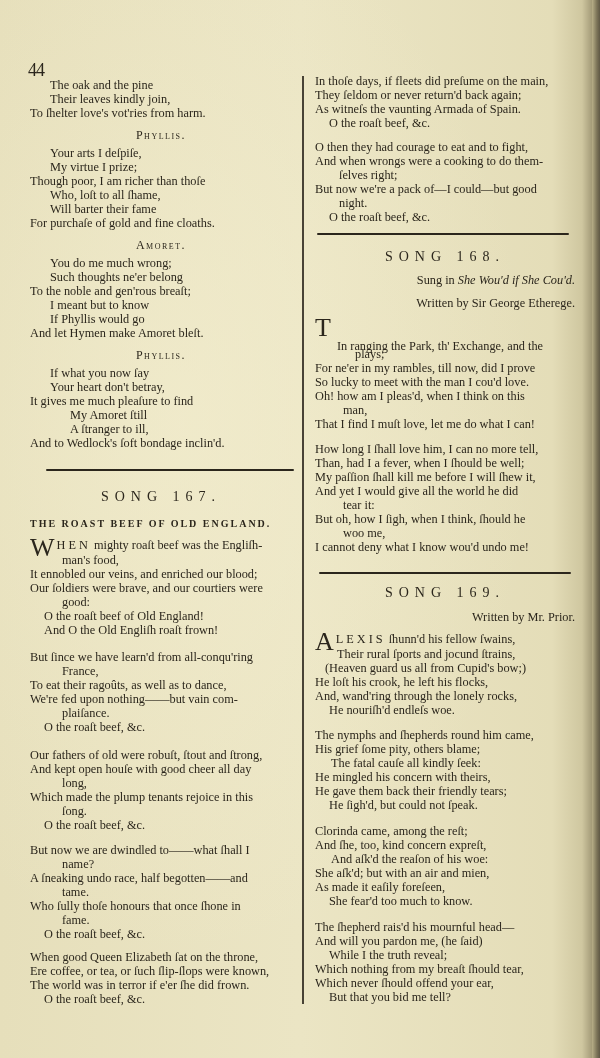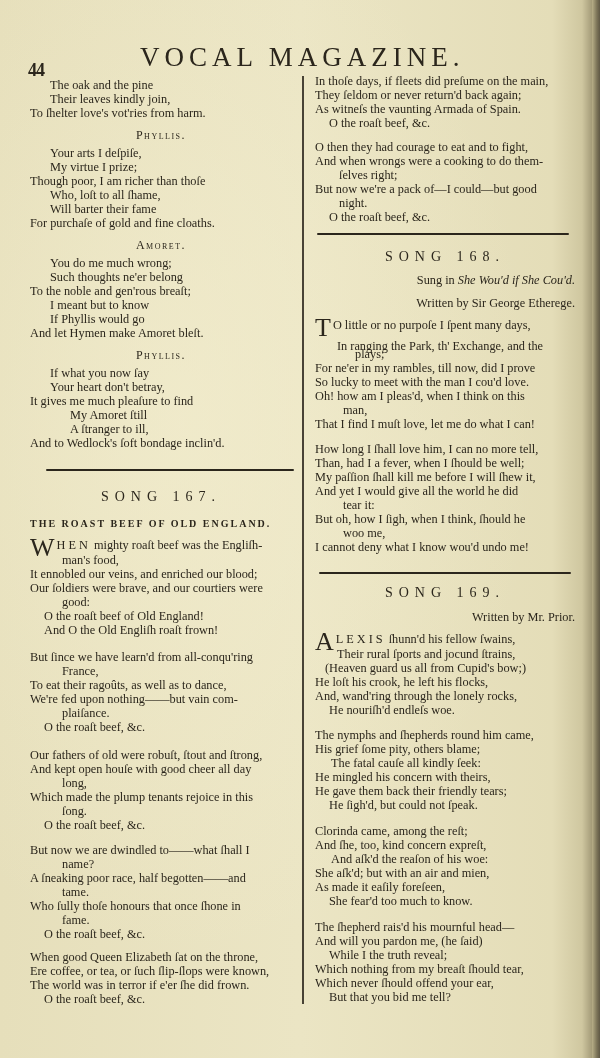--- a/index.html
+++ b/index.html
@@ -13,21 +13,21 @@
     position: absolute; left: 0; top: 0; width: 600px; height: 1058px;
     background:
       radial-gradient(ellipse at 30% 40%, rgba(245,240,210,0.55), rgba(0,0,0,0) 60%),
       linear-gradient(90deg, #e6dfbb 0%, #ebe5c4 50%, #e4ddb8 92%, #cfc7a0 97%, #9b9270 99%, #6e6650 100%);
   }
   .binding {
     position: absolute; right: 0; top: 0; width: 8px; height: 1058px;
     background: linear-gradient(90deg, #b8af88, #7d7559 60%, #5e5744);
   }
   .header { position: absolute; top: 40px; left: 0; width: 600px; height: 34px; }
-  .page-num { position: absolute; left: 28px; top: 20px; font-size: 18px; font-weight: bold; letter-spacing: -1px; }
+  .page-num { position: absolute; left: 28px; top: 20px; font-size: 18px; font-weight: normal; letter-spacing: -1px; }
   .running-title { position: absolute; left: 140px; top: 2px; font-size: 27px; letter-spacing: 5px; }
 
   .col-rule {
     position: absolute; left: 302px; top: 76px; width: 2px; height: 928px;
     background: #2b261c; opacity: 0.85;
   }
   .col { position: absolute; top: 0; }
   .col-left { left: 30px; width: 262px; }
   .col-right { left: 315px; width: 260px; }
 
@@ -46,21 +46,20 @@
   .first .cap-rest { letter-spacing: 3px; }
 </style>
 </head>
 <body>
 
 <div class="page">
   <div class="binding"></div>
 
   <div class="header">
     <span class="page-num">44</span>
-    <span class="running-title">VOCAL MAGAZINE.</span>
   </div>
 
   <div class="col-rule"></div>
 
   <div class="col col-left">
 
     <div class="ln i1" style="top:78px">The oak and the pine</div>
     <div class="ln i1" style="top:92px">Their leaves kindly join,</div>
     <div class="ln" style="top:106px">To ſhelter love's vot'ries from harm.</div>
 
@@ -113,21 +112,21 @@
 
     <div class="ln" style="top:748px">Our fathers of old were robuſt, ſtout and ſtrong,</div>
     <div class="ln" style="top:762px">And kept open houſe with good cheer all day</div>
     <div class="ln cont" style="top:776px">long,</div>
     <div class="ln" style="top:790px">Which made the plump tenants rejoice in this</div>
     <div class="ln cont" style="top:804px">ſong.</div>
     <div class="ln" style="top:818px; padding-left:14px;">O the roaſt beef, &amp;c.</div>
 
     <div class="ln" style="top:843px">But now we are dwindled to——what ſhall I</div>
     <div class="ln cont" style="top:857px">name?</div>
-    <div class="ln" style="top:871px">A ſneaking poor race, half begotten——and</div>
+    <div class="ln" style="top:871px">A ſneaking undo race, half begotten——and</div>
     <div class="ln cont" style="top:885px">tame.</div>
     <div class="ln" style="top:899px">Who ſully thoſe honours that once ſhone in</div>
     <div class="ln cont" style="top:913px">fame.</div>
     <div class="ln" style="top:927px; padding-left:14px;">O the roaſt beef, &amp;c.</div>
 
     <div class="ln" style="top:950px">When good Queen Elizabeth ſat on the throne,</div>
     <div class="ln" style="top:964px">Ere coffee, or tea, or ſuch ſlip-ſlops were known,</div>
     <div class="ln" style="top:978px">The world was in terror if e'er ſhe did frown.</div>
     <div class="ln" style="top:992px; padding-left:14px;">O the roaſt beef, &amp;c.</div>
   </div>
@@ -148,21 +147,20 @@
     <div class="rule" style="top:233px; left:2px; width:252px;"></div>
 
     <div class="ln song-title" style="top:250px; width:260px;">SONG 168.</div>
     <div class="ln credit" style="top:273px; width:260px;">
       <span>Sung in</span>
       <i>She Wou'd if She Cou'd.</i>
     </div>
     <div class="ln credit" style="top:296px; width:260px;">Written by Sir George Etherege.</div>
     <div class="first" style="top:318px; left:0;">
       <span class="dropcap">T</span>
-      <span>O little or no purpoſe I ſpent many days,</span>
     </div>
     <div class="ln" style="top:339px; padding-left:22px;">In ranging the Park, th' Exchange, and the</div>
     <div class="ln" style="top:347px; padding-left:40px;">plays;</div>
     <div class="ln" style="top:361px">For ne'er in my rambles, till now, did I prove</div>
     <div class="ln" style="top:375px">So lucky to meet with the man I cou'd love.</div>
     <div class="ln" style="top:389px">Oh! how am I pleas'd, when I think on this</div>
     <div class="ln" style="top:403px; padding-left:28px;">man,</div>
     <div class="ln" style="top:417px">That I find I muſt love, let me do what I can!</div>
 
     <div class="ln" style="top:442px">How long I ſhall love him, I can no more tell,</div>

